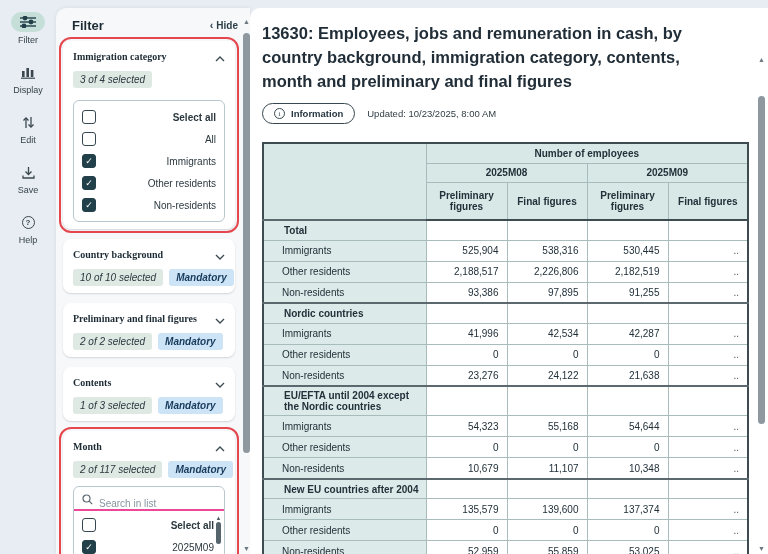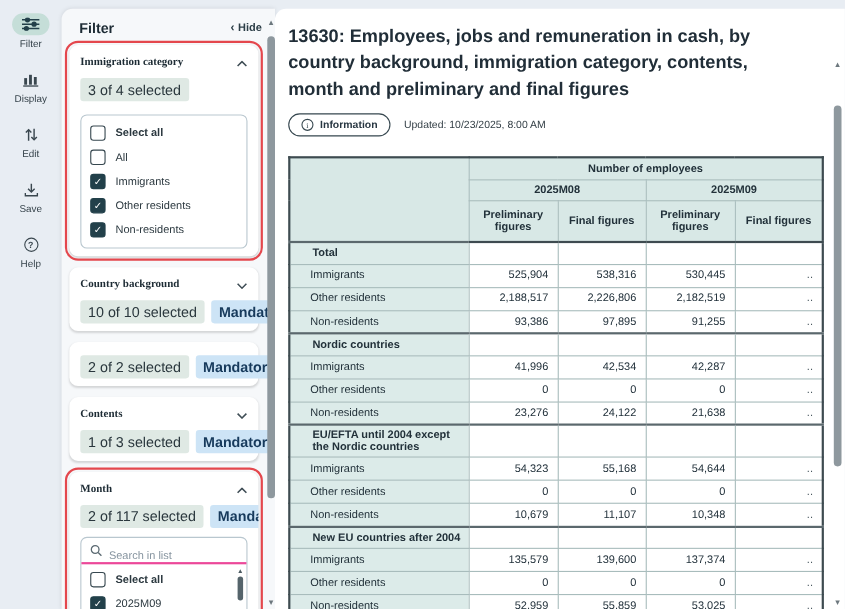--- a/index.html
+++ b/index.html
@@ -24,25 +24,25 @@
   .hide-btn{font-size:10px;font-weight:700;color:#2c3e47;cursor:pointer;display:flex;align-items:center;gap:3px;}
   .hide-btn .chev{font-size:11px;line-height:1;}
   .cards{padding:2px 15px 0 7px;}
   .card{background:#fff;border-radius:8px;box-shadow:0 1px 2px rgba(0,0,0,.14);
     padding:7px 10px;margin-bottom:10px;position:relative;}
   .card.hl{outline:2px solid #e4474d;outline-offset:2px;}
   .card-head{display:flex;justify-content:space-between;align-items:center;}
   .card-title{font-size:10px;font-weight:700;color:#1d2b34;line-height:14px;font-family:Liberation Serif, serif;}
   .chev-svg{flex:0 0 auto;}
   .badges{display:flex;gap:6px;margin-top:5px;}
-  .badge{font-size:13px;padding:3px 7px;border-radius:3px;white-space:nowrap;}
+  .badge{font-size:10px;padding:3px 7px;border-radius:3px;white-space:nowrap;font-style:italic;}
   .badge.count{background:#dfe9e4;color:#2a373d;}
   .badge.mand{background:#cde4f6;color:#173a5c;font-weight:600;}
   .opt-box{border:1px solid #b9c7cf;border-radius:6px;margin-top:12px;padding:5px 8px;background:#fff;}
-  .opt{display:flex;align-items:center;gap:9px;height:22px;cursor:pointer;}
+  .opt{display:flex;align-items:center;gap:9px;height:22px;cursor:pointer;justify-content:space-between;}
   .cb{width:14px;height:14px;border:1.5px solid #36474f;border-radius:3px;background:#fff;flex:0 0 auto;
     display:flex;align-items:center;justify-content:center;}
   .cb.checked{background:#22404a;border-color:#22404a;color:#fff;font-size:9px;}
   .opt-label{font-size:10px;color:#2b383f;}
   .opt.bold .opt-label{font-weight:700;}
   
   .card.month{height:147px;overflow:hidden;}
   .list-box{border:1px solid #b9c7cf;border-radius:6px;margin-top:8px;background:#fff;position:relative;padding-right:10px;}
   .search-row{display:flex;align-items:flex-end;gap:6px;height:24px;padding:0 8px;
     border-bottom:2px solid #ec4899;margin-right:-10px;}
@@ -212,20 +212,28 @@
             </svg>
         </span>
       </div>
       <div class="badges">
         <span class="badge count">10 of 10 selected</span>
         <span class="badge mand">Mandatory</span>
       </div>
     </div>
 
     <div class="card">
+      <div class="card-head">
+        <span class="card-title">Preliminary and final figures</span>
+        <span class="chev-svg">
+          <svg width="10" height="6" viewBox="0 0 10 6">
+              <polyline points="1,1 5,5 9,1" stroke="#3f4d55" stroke-width="1.4" fill="none"></polyline>
+            </svg>
+        </span>
+      </div>
       <div class="badges">
         <span class="badge count">2 of 2 selected</span>
         <span class="badge mand">Mandatory</span>
       </div>
     </div>
 
     <div class="card">
       <div class="card-head">
         <span class="card-title">Contents</span>
         <span class="chev-svg">

